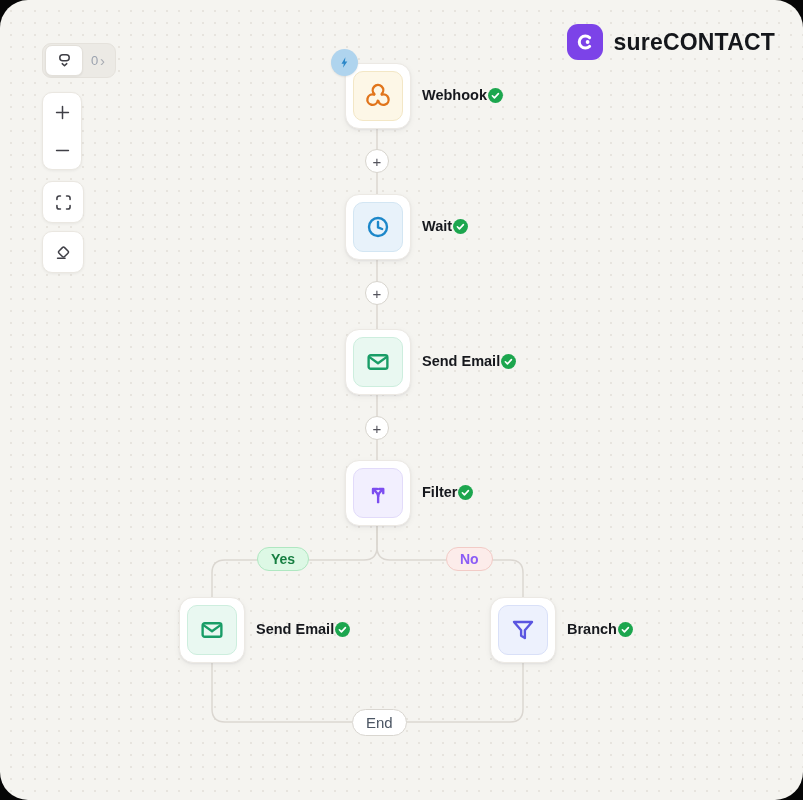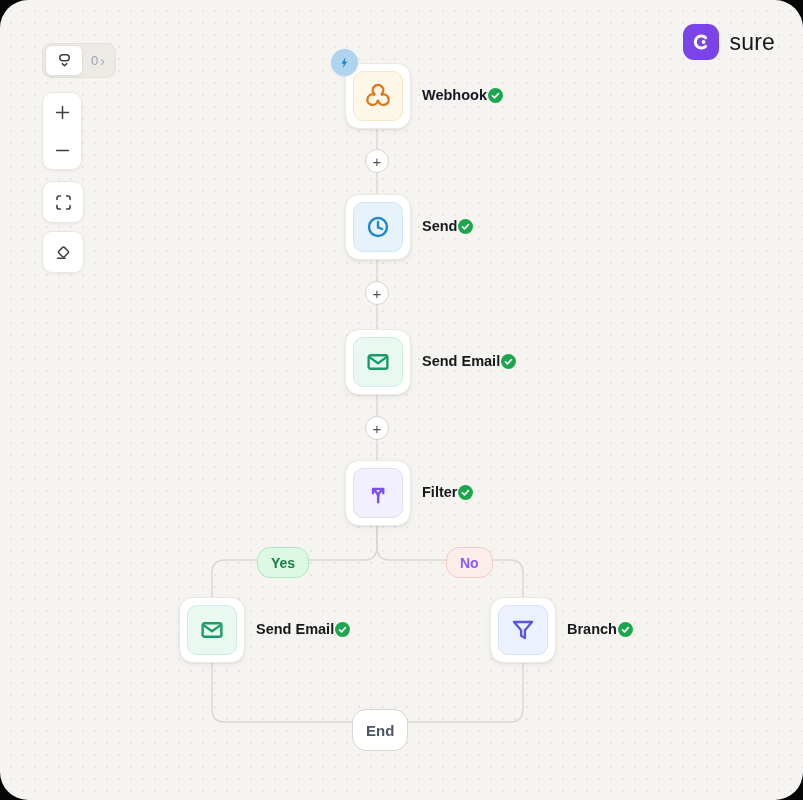--- a/index.html
+++ b/index.html
@@ -23,21 +23,21 @@
     border-radius:10px;box-shadow:0 1px 3px rgba(0,0,0,.06);display:flex;flex-direction:column;z-index:5}
   .tb-zoom button{flex:1;background:none;border:none;display:flex;align-items:center;justify-content:center;cursor:pointer;padding:0}
   .tb-sq{position:absolute;left:42px;width:40px;height:40px;background:#fff;border:1px solid #EAE7E1;border-radius:10px;
     box-shadow:0 1px 3px rgba(0,0,0,.06);display:flex;align-items:center;justify-content:center;cursor:pointer;z-index:5}
   .tb-fit{top:181px}.tb-eraser{top:231px}
 
   
   .logo{position:absolute;top:24px;right:28px;display:flex;align-items:center;gap:10px;z-index:5}
   .logo-badge{width:36px;height:36px;border-radius:11px;background:#7C43E8;display:flex;align-items:center;justify-content:center}
   .logo-text{font-size:23px;color:#15171B;letter-spacing:.2px;display:flex;align-items:baseline}
-  .logo-text .light{font-weight:400}
+  .logo-text .light{font-weight:700}
   .logo-text .bold{font-weight:800}
 
   
   .node{position:absolute;width:64px;height:64px;background:#fff;border:1px solid #ECE9E4;border-radius:14px;
     box-shadow:0 1px 2px rgba(16,24,40,.05),0 2px 6px rgba(16,24,40,.05);
     display:flex;align-items:center;justify-content:center;z-index:3;cursor:pointer}
   .tile{width:48px;height:48px;border-radius:10px;display:flex;align-items:center;justify-content:center;border:1px solid transparent}
   .t-webhook{background:#FDF7E7;border-color:#F3E7C6}
   .t-wait{background:#E8F2FA;border-color:#D3E6F3}
   .t-email{background:#E9F8F1;border-color:#CDEEDE}
@@ -47,26 +47,26 @@
   .node-label{position:absolute;height:22px;display:flex;align-items:center;gap:0;z-index:3;white-space:nowrap}
   .node-label .txt{font-size:14.5px;font-weight:700;color:#16181D}
 
   .badge-bolt{position:absolute;left:331px;top:49px;width:27px;height:27px;border-radius:50%;background:#AFD4EE;
     display:flex;align-items:center;justify-content:center;z-index:4;box-shadow:0 1px 2px rgba(0,0,0,.08)}
 
   .plus{position:absolute;width:24px;height:24px;border-radius:50%;background:#fff;border:1.5px solid #D7D4CD;
     box-sizing:border-box;display:flex;align-items:center;justify-content:center;z-index:3;cursor:pointer;
     font-size:15px;font-weight:500;color:#52525B;line-height:1}
 
-  .pill{position:absolute;height:31px;padding:0 13px;border-radius:13px;display:flex;align-items:center;justify-content:center;
+  .pill{position:absolute;height:24px;padding:0 13px;border-radius:13px;display:flex;align-items:center;justify-content:center;
     font-size:14px;font-weight:700;z-index:3;box-sizing:border-box}
   .pill-yes{left:257px;top:547px;background:#DDF8E5;border:1px solid #AFE7C1;color:#177F42}
   .pill-no{left:446px;top:547px;background:#FCECEA;border:1px solid #F2CBC6;color:#8b5cf6}
-  .pill-end{left:352px;top:709px;height:42px;background:#fff;border:1px solid #D9D6D0;color:#4B5563;
-    font-weight:700;font-size:15px;border-radius:14px}
+  .pill-end{left:352px;top:709px;height:27px;background:#fff;border:1px solid #D9D6D0;color:#4B5563;
+    font-weight:400;font-size:15px;border-radius:14px}
 
   
   #n-webhook{left:345px;top:63px}   #l-webhook{left:422px;top:84px}
   #n-wait{left:345px;top:194px}     #l-wait{left:422px;top:215px}
   #n-send1{left:345px;top:329px}    #l-send1{left:422px;top:350px}
   #n-branch{left:345px;top:460px}   #l-branch{left:422px;top:481px}
   #n-send2{left:179px;top:597px}    #l-send2{left:256px;top:618px}
   #n-filter{left:490px;top:597px}   #l-filter{left:567px;top:618px}
   #plus-1{left:365px;top:149px} #plus-2{left:365px;top:281px} #plus-3{left:365px;top:416px}
 </style>
@@ -139,20 +139,21 @@
 
   <div class="logo">
     <div class="logo-badge">
       <svg width="24" height="24" viewBox="0 0 24 24" fill="none">
         <path d="M16.6 7.6 A6.1 6.1 0 1 0 16.6 16.4" stroke="#FFFFFF" stroke-width="3" stroke-linecap="round"></path>
         <circle cx="14.6" cy="12" r="1.9" fill="#FFFFFF"></circle>
       </svg>
     </div>
     <div class="logo-text">
       <span class="light">sure</span>
+        <span class="bold">CONTACT</span>
     </div>
   </div>
 
   <div class="badge-bolt">
     <span>
       <svg width="15" height="15" viewBox="0 0 24 24">
           <path d="M13.4 3.5 L7.2 14 h3.7 l-1.3 6.5 6.9-10.3 h-3.8 z" fill="#2B87C8"></path>
         </svg>
     </span>
   </div>
@@ -186,21 +187,21 @@
     <div class="tile t-wait">
       <span>
         <svg width="30" height="30" viewBox="0 0 24 24" fill="none" stroke="#1C87C9" stroke-width="1.9" stroke-linecap="round" stroke-linejoin="round">
           <circle cx="12" cy="12" r="7.2"></circle>
           <path d="M12 7.9 V12.3 L15.3 13.6"></path>
         </svg>
       </span>
     </div>
   </div>
   <div class="node-label" id="l-wait">
-    <span class="txt">Send</span>
+    <span class="txt">Wait</span>
     <span>
       <svg width="17" height="17" viewBox="0 0 24 24">
           <circle cx="12" cy="12" r="10.5" fill="#1CA64E"></circle>
           <path d="M7.6 12.4 l2.9 2.9 5.6-6" stroke="#fff" stroke-width="2.3" fill="none" stroke-linecap="round" stroke-linejoin="round"></path>
         </svg>
     </span>
   </div>
 
   <div class="plus" id="plus-2">
       <span>+</span>

